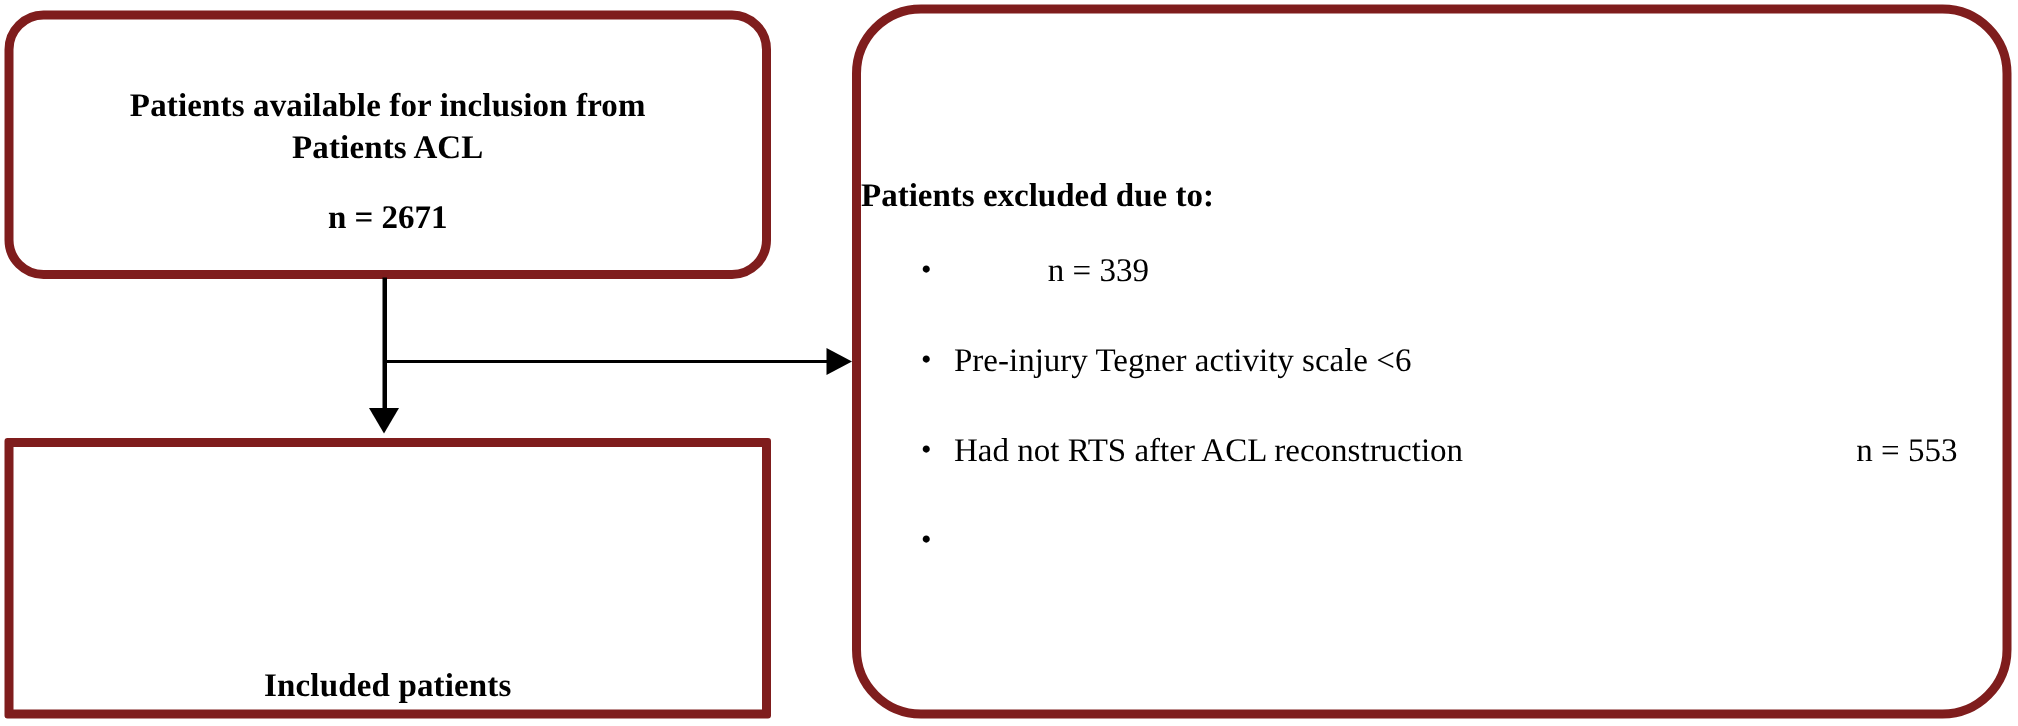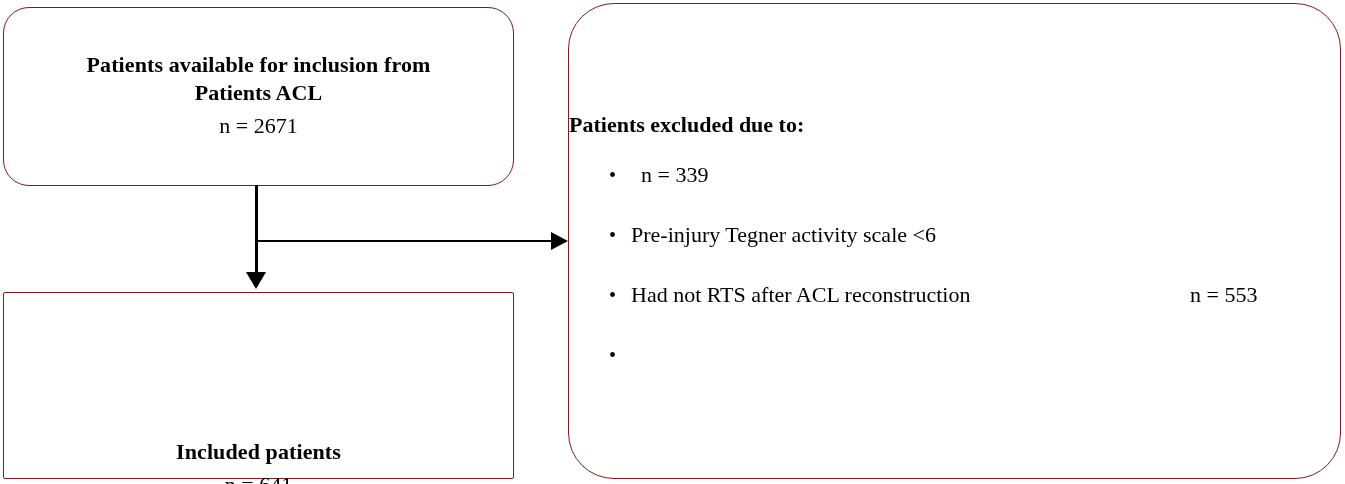--- a/index.html
+++ b/index.html
@@ -17,21 +17,21 @@
     width: 1345px;
     height: 484px;
     background: #ffffff;
     overflow: hidden;
   }
 
   
   .box {
     position: absolute;
     box-sizing: border-box;
-    border: 1px solid #7f1d1d;
+    border: 6px solid #7f1d1d;
     background: #ffffff;
   }
   #box-available {
     left: 3px;
     top: 7px;
     width: 511px;
     height: 179px;
     border-radius: 26px;
   }
   #box-included {
@@ -59,23 +59,23 @@
   }
   #available-text { top: 43px; }
   #included-text  { top: 145px; }
 
   .ttl {
     font-weight: bold;
     font-size: 22px;
     letter-spacing: 0.1px;
   }
   .nline {
-    font-weight: normal;
-    font-size: 22px;
-    margin-top: 5px;
+    font-weight: bold;
+    font-size: 22px;
+    margin-top: 19px;
   }
 
   
   #excluded-heading {
     position: absolute;
     left: 0;
     right: 0;
     top: 108px;
     font-weight: bold;
     font-size: 22px;
@@ -103,21 +103,21 @@
     flex: 1 1 auto;
     font-size: 22px;
     line-height: 28px;
     white-space: nowrap;
   }
   .exc-count {
     flex: 0 0 120px;
     width: 120px;
     font-size: 22px;
     line-height: 28px;
-    text-align: left;
+    text-align: right;
     margin-left: 10px;
   }
 
   
   #connector-vertical {
     position: absolute;
     left: 255px;
     top: 185px;
     width: 3px;
     height: 92px;

